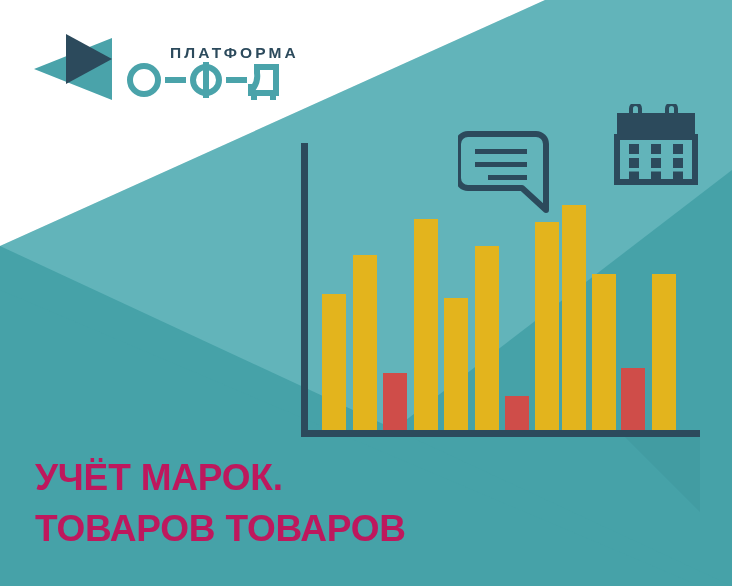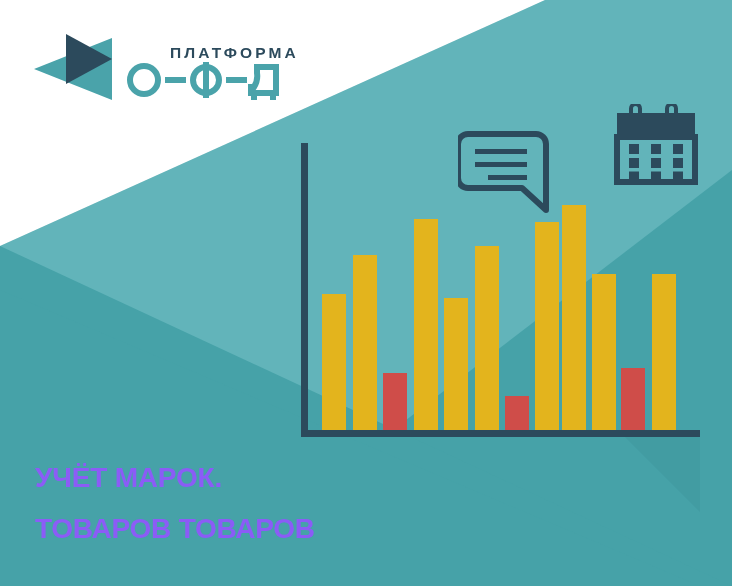--- a/index.html
+++ b/index.html
@@ -72,24 +72,24 @@
     pointer-events: none;
   }
   
   #title-block {
     position: absolute;
     left: 35px;
     top: 452px;
     width: 620px;
   }
   .title-line {
-    color: #8b5cf6;
+    color: #be185d;
     font-family: "Liberation Sans", sans-serif;
     font-weight: bold;
-    font-size: 28px;
+    font-size: 37px;
     line-height: 51px;
     letter-spacing: -0.2px;
     white-space: nowrap;
   }
 </style>
 </head>
 <body>
 
 <div id="poster">
 

